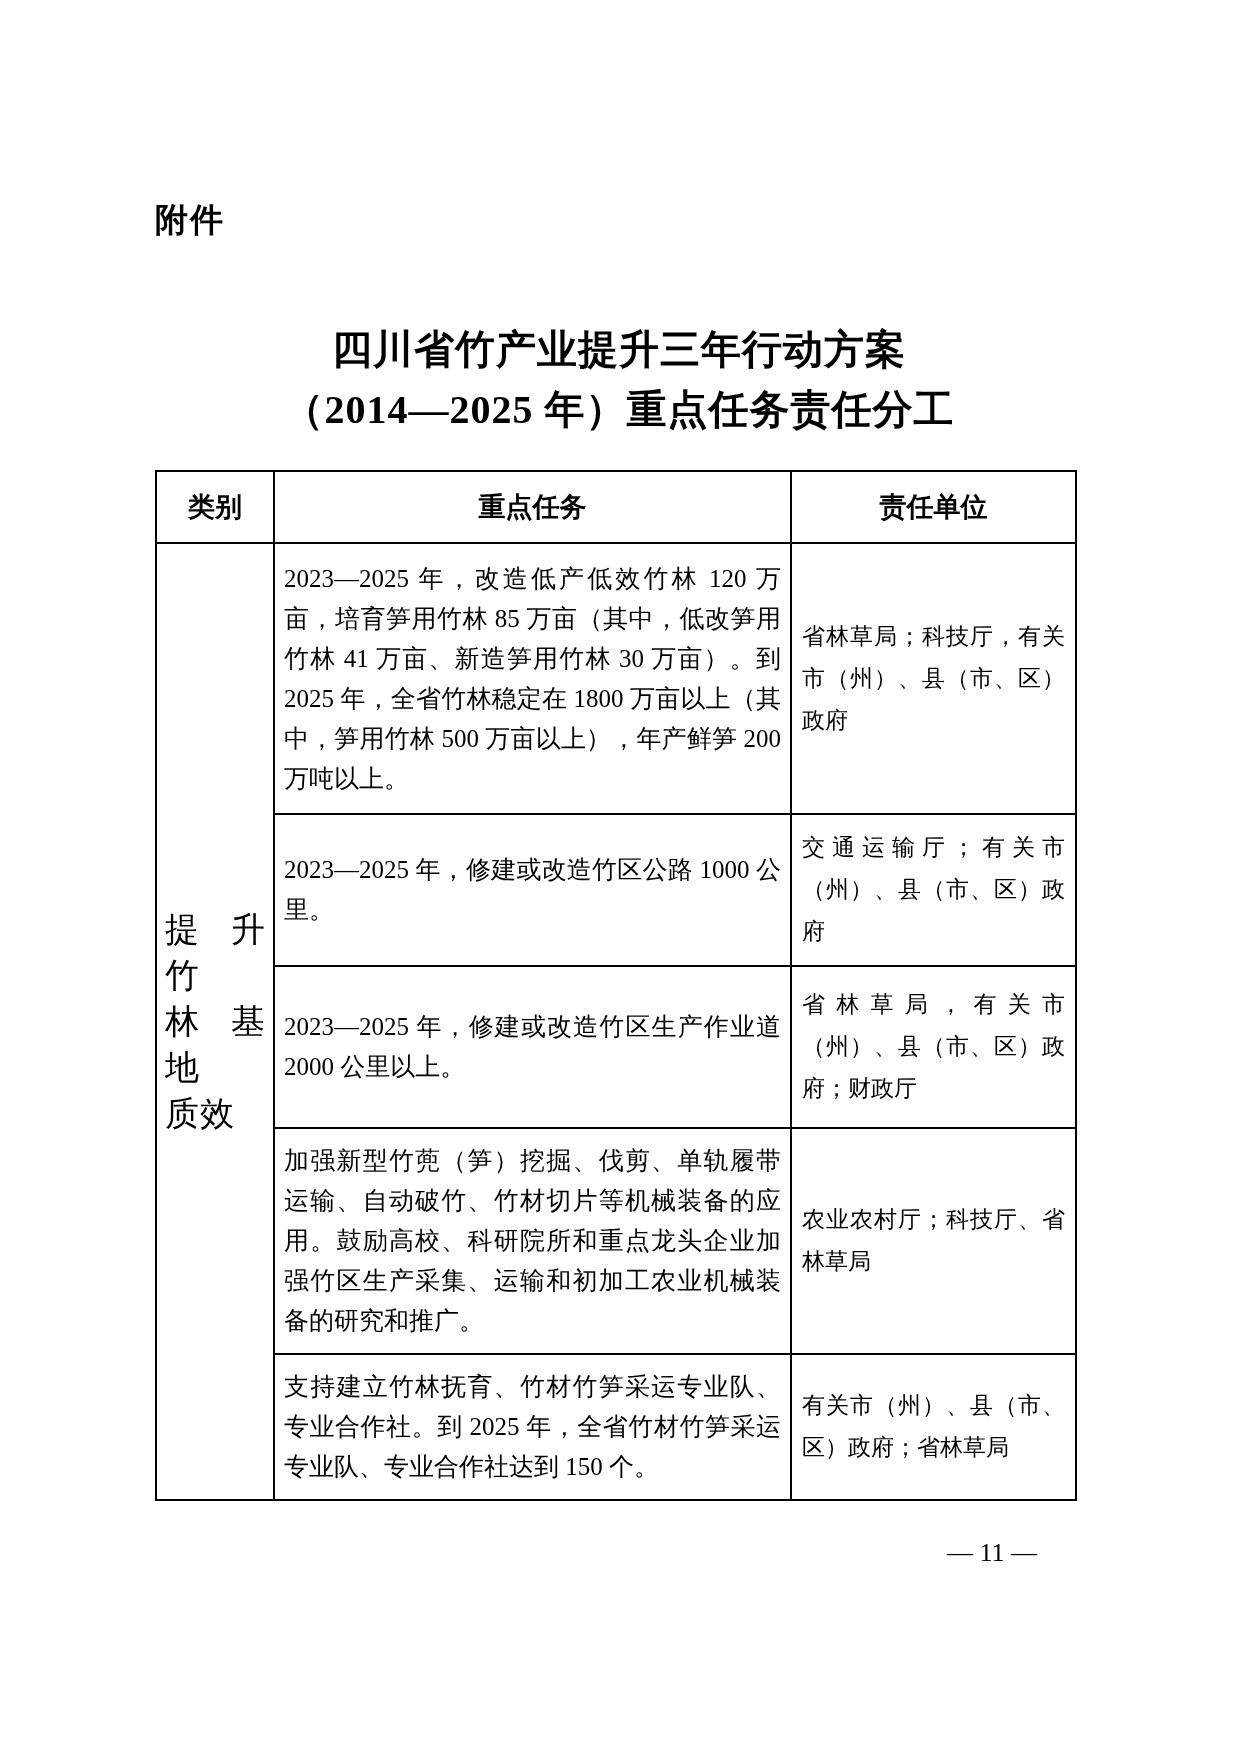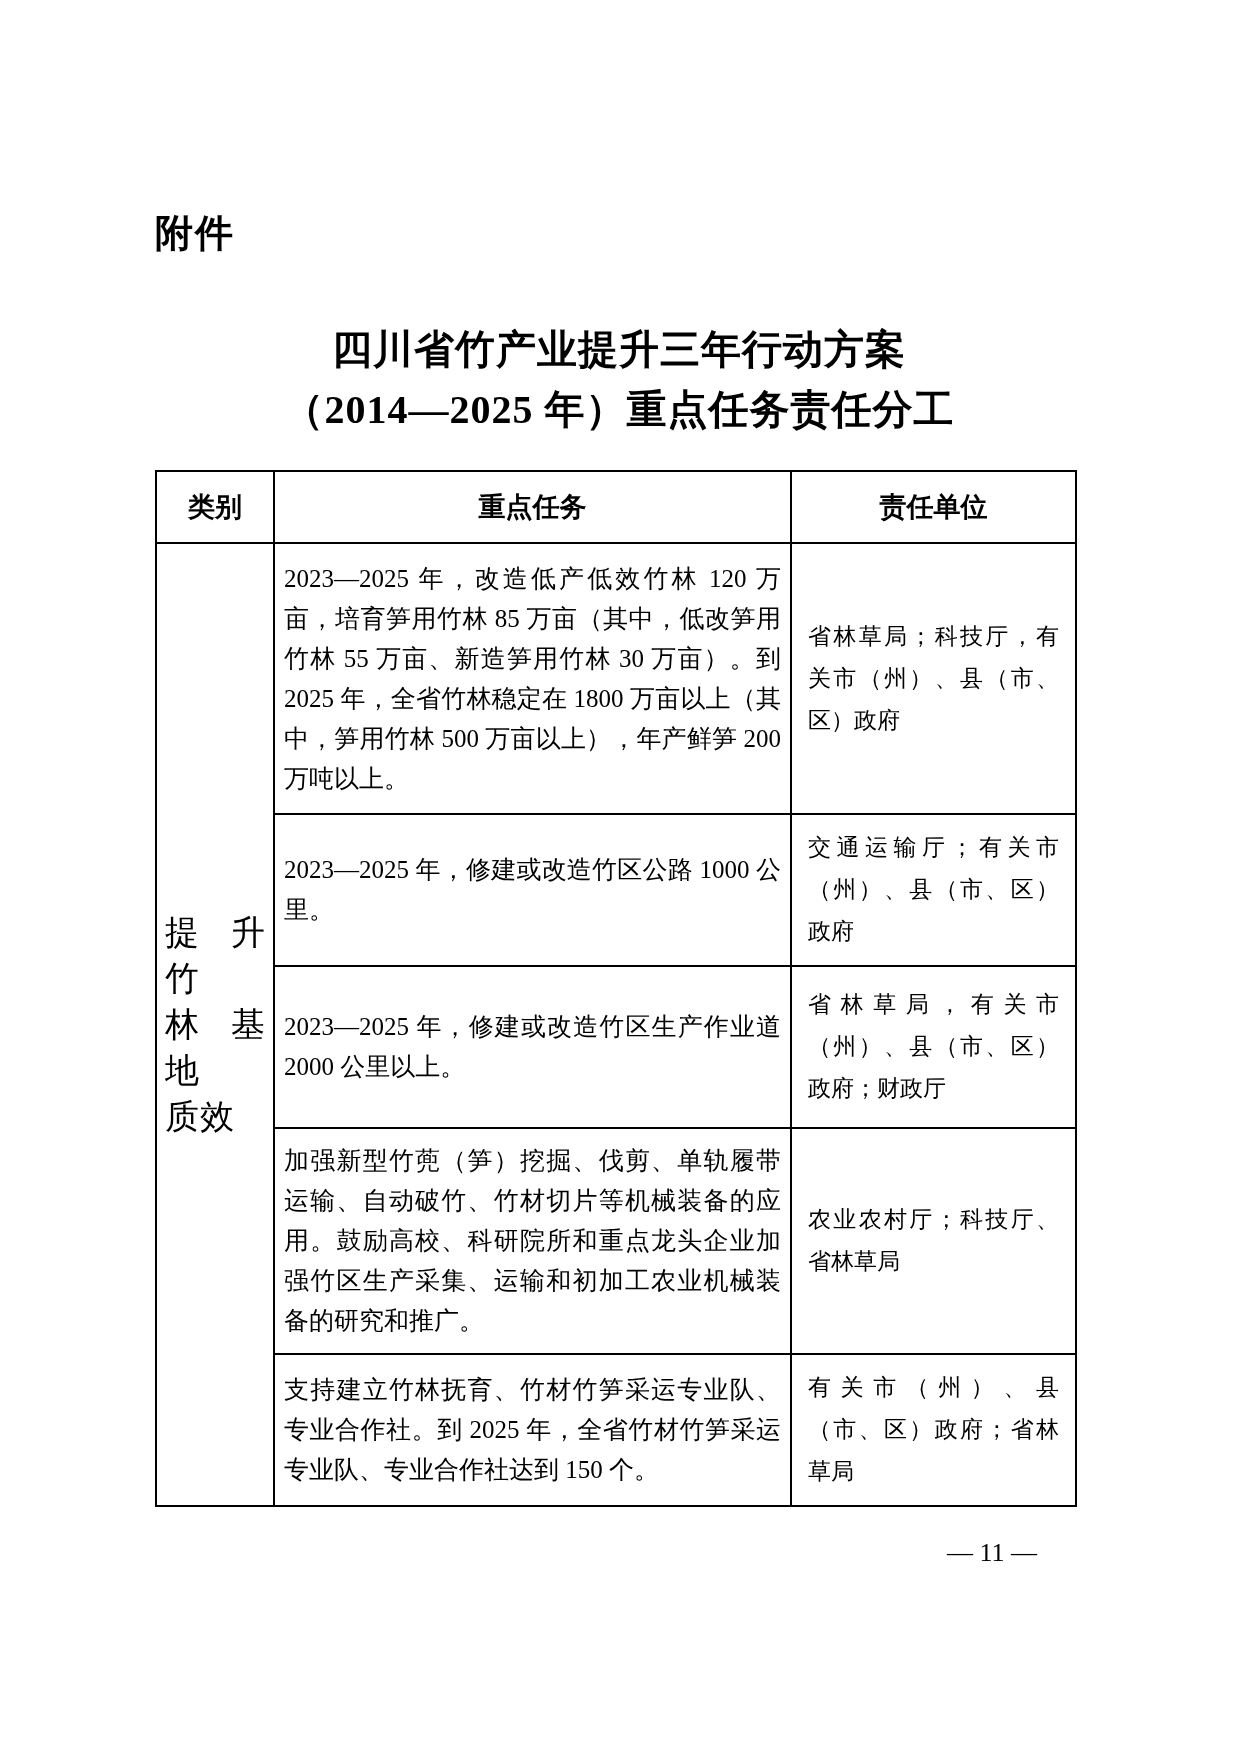--- a/index.html
+++ b/index.html
@@ -11,24 +11,24 @@
     height: 1754px;
     background: #ffffff;
     position: relative;
     color: #000000;
     font-family: "Liberation Serif", "DejaVu Serif", serif;
     overflow: hidden;
   }
   .attachment {
     position: absolute;
     left: 155px;
-    top: 208px;
+    top: 198px;
     font-family: Liberation Serif, serif;
     font-weight: 700;
-    font-size: 38px;
+    font-size: 33px;
     letter-spacing: 2px;
   }
   .doc-title {
     position: absolute;
     left: 155px;
     top: 316px;
     width: 920px;
     margin: 4px;
     text-align: center;
     font-family: "Liberation Serif", "DejaVu Serif", serif;
@@ -89,21 +89,21 @@
     line-height: 40px;
     text-align: justify;
     vertical-align: middle;
     padding: 12px 9px;
   }
   td.unit-cell {
     font-size: 23px;
     line-height: 42px;
     text-align: justify;
     vertical-align: middle;
-    padding: 12px 16px;
+    padding: 12px 10px;
   }
 
   .page-number {
     position: absolute;
     top: 1538px;
     left: 155px;
     width: 920px;
     text-align: right;
     padding-right: 38px;
     box-sizing: border-box;
@@ -138,21 +138,21 @@
     </thead>
     <tbody>
       <tr class="row-1">
         <td class="cat-cell" rowspan="5">
           <div class="cat-inner">
             <div class="cat-line-just">提升竹</div>
             <div class="cat-line-just">林基地</div>
             <div class="cat-line-last">质效</div>
           </div>
         </td>
-        <td class="task-cell">2023—2025 年，改造低产低效竹林 120 万亩，培育笋用竹林 85 万亩（其中，低改笋用竹林 55 万亩、新造笋用竹林 30 万亩）。到 2025 年，全省竹林稳定在 1800 万亩以上（其中，笋用竹林 500 万亩以上），年产鲜笋 200 万吨以上。</td>
+        <td class="task-cell">2023—2025 年，改造低产低效竹林 120 万亩，培育笋用竹林 85 万亩（其中，低改笋用竹林 41 万亩、新造笋用竹林 30 万亩）。到 2025 年，全省竹林稳定在 1800 万亩以上（其中，笋用竹林 500 万亩以上），年产鲜笋 200 万吨以上。</td>
         <td class="unit-cell">省林草局；科技厅，有关市（州）、县（市、区）政府</td>
       </tr>
       <tr class="row-2">
         <td class="task-cell">2023—2025 年，修建或改造竹区公路 1000 公里。</td>
         <td class="unit-cell">交通运输厅；有关市（州）、县（市、区）政府</td>
       </tr>
       <tr class="row-3">
         <td class="task-cell">2023—2025 年，修建或改造竹区生产作业道 2000 公里以上。</td>
         <td class="unit-cell">省林草局，有关市（州）、县（市、区）政府；财政厅</td>
       </tr>

